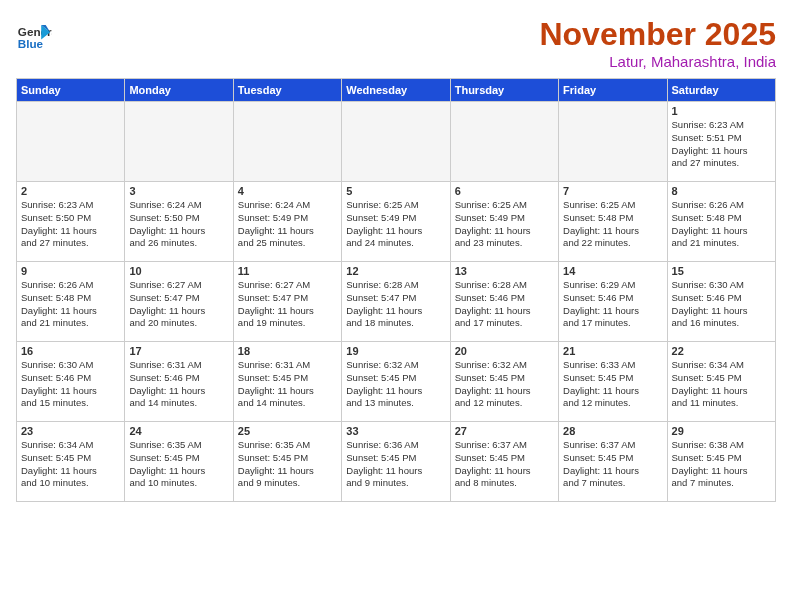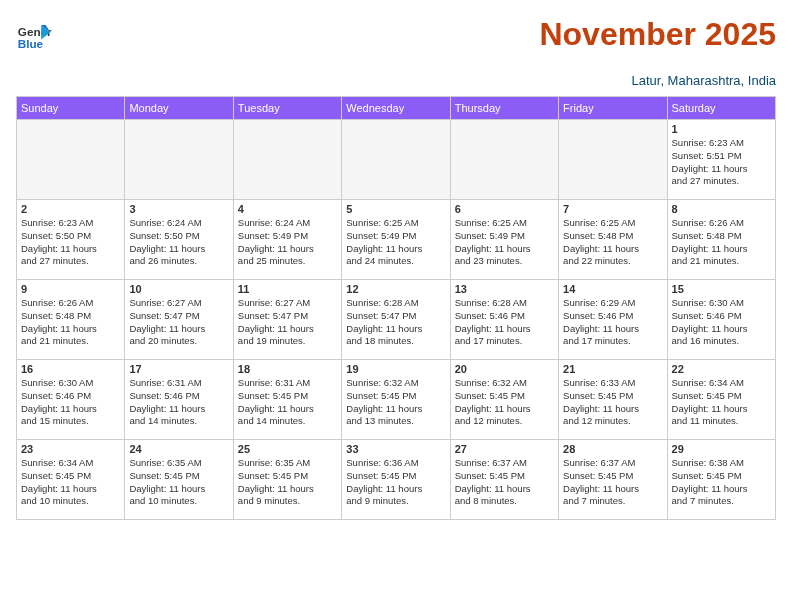--- a/index.html
+++ b/index.html
@@ -27,34 +27,33 @@
     }
     .title-area {
       text-align: right;
     }
     .month-title {
       font-size: 32px;
       font-weight: bold;
       color: #c2410c;
     }
     .location {
-      font-size: 13px;
-      color: #0c4a6e;
-      margin-top: 20px;
+      font-size: 15px;
+      color: #a21caf;
     }
     table {
       width: 100%;
       border-collapse: collapse;
       table-layout: fixed;
     }
     th {
-      background-color: #8b5cf6;
+      background-color: #1d4ed8;
       color: #fff;
       font-size: 11px;
-      font-weight: normal;
+      font-weight: bold;
       padding: 5px 4px;
       text-align: left;
       border: 1px solid #ccc;
     }
     td {
       vertical-align: top;
       border: 1px solid #ccc;
       padding: 3px 4px;
       height: 80px;
       font-size: 9.5px;

